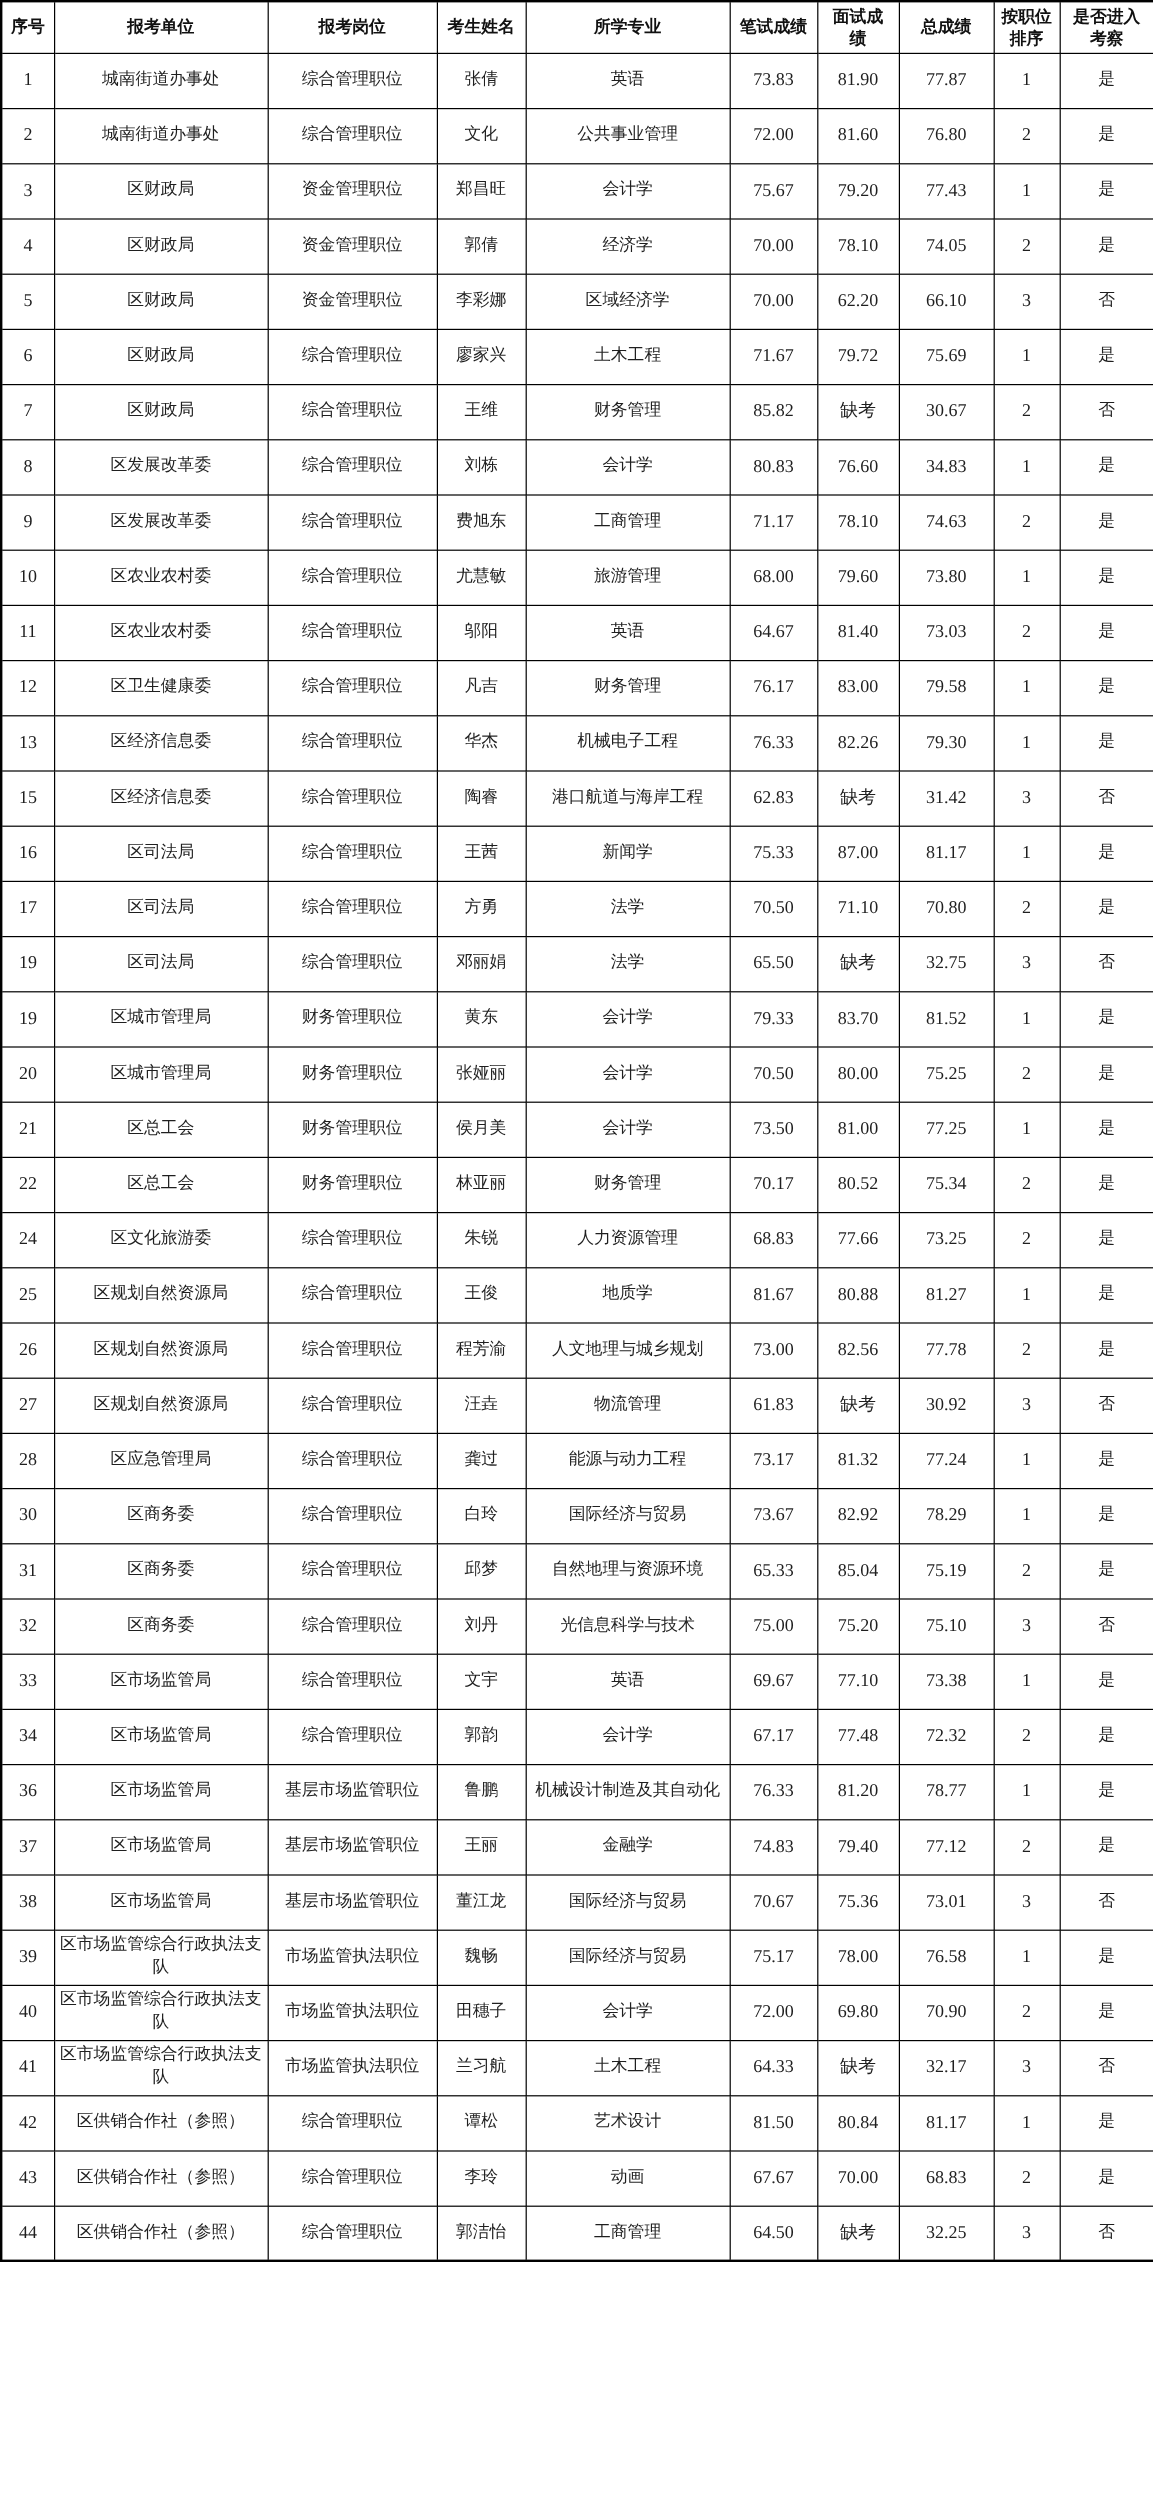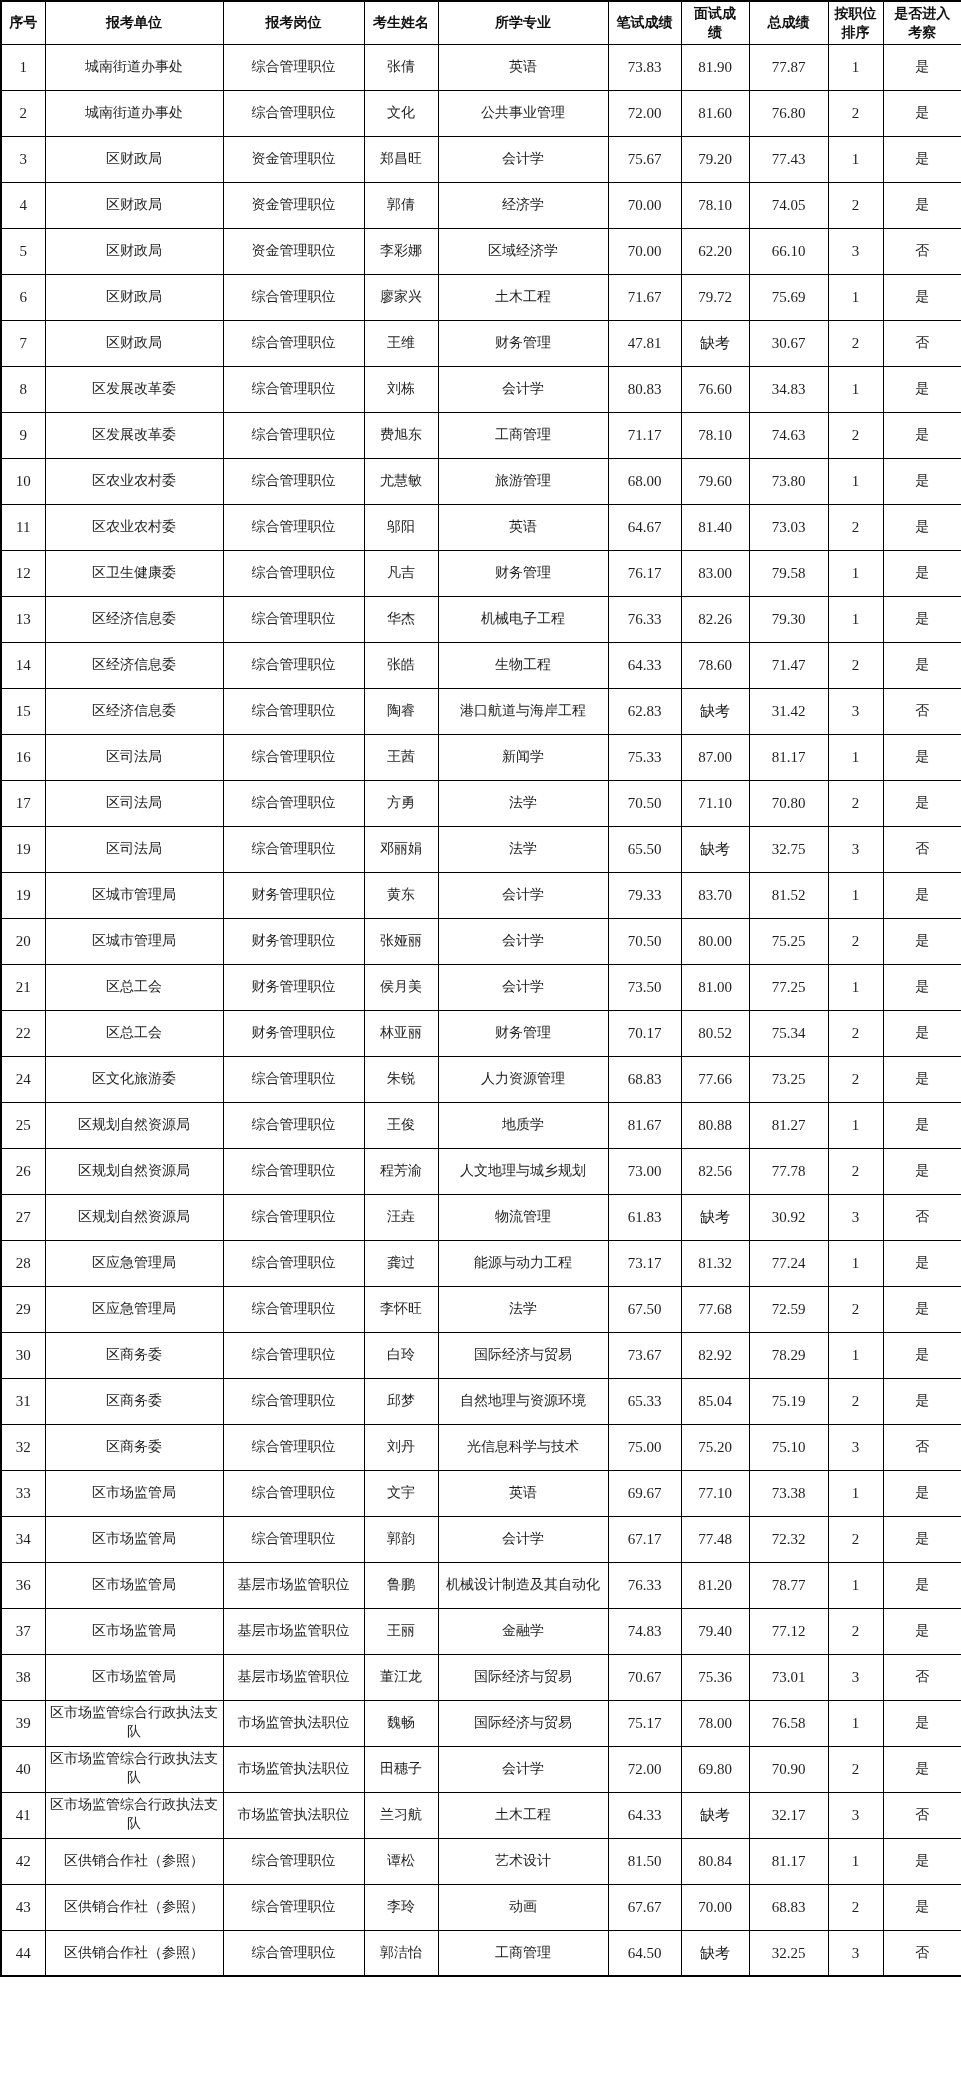--- a/index.html
+++ b/index.html
@@ -154,21 +154,21 @@
         <td class="col-total">75.69</td>
         <td class="col-rank">1</td>
         <td class="col-inspection">是</td>
       </tr>
       <tr>
         <td class="col-serial">7</td>
         <td class="col-unit">区财政局</td>
         <td class="col-position">综合管理职位</td>
         <td class="col-name">王维</td>
         <td class="col-major">财务管理</td>
-        <td class="col-written">47.81</td>
+        <td class="col-written">85.82</td>
         <td class="col-interview">缺考</td>
         <td class="col-total">30.67</td>
         <td class="col-rank">2</td>
         <td class="col-inspection">否</td>
       </tr>
       <tr>
         <td class="col-serial">8</td>
         <td class="col-unit">区发展改革委</td>
         <td class="col-position">综合管理职位</td>
         <td class="col-name">刘栋</td>
@@ -230,32 +230,20 @@
       <tr>
         <td class="col-serial">13</td>
         <td class="col-unit">区经济信息委</td>
         <td class="col-position">综合管理职位</td>
         <td class="col-name">华杰</td>
         <td class="col-major">机械电子工程</td>
         <td class="col-written">76.33</td>
         <td class="col-interview">82.26</td>
         <td class="col-total">79.30</td>
         <td class="col-rank">1</td>
-        <td class="col-inspection">是</td>
-      </tr>
-      <tr>
-        <td class="col-serial">14</td>
-        <td class="col-unit">区经济信息委</td>
-        <td class="col-position">综合管理职位</td>
-        <td class="col-name">张皓</td>
-        <td class="col-major">生物工程</td>
-        <td class="col-written">64.33</td>
-        <td class="col-interview">78.60</td>
-        <td class="col-total">71.47</td>
-        <td class="col-rank">2</td>
         <td class="col-inspection">是</td>
       </tr>
       <tr>
         <td class="col-serial">15</td>
         <td class="col-unit">区经济信息委</td>
         <td class="col-position">综合管理职位</td>
         <td class="col-name">陶睿</td>
         <td class="col-major">港口航道与海岸工程</td>
         <td class="col-written">62.83</td>
         <td class="col-interview">缺考</td>
@@ -401,32 +389,20 @@
         <td class="col-position">综合管理职位</td>
         <td class="col-name">龚过</td>
         <td class="col-major">能源与动力工程</td>
         <td class="col-written">73.17</td>
         <td class="col-interview">81.32</td>
         <td class="col-total">77.24</td>
         <td class="col-rank">1</td>
         <td class="col-inspection">是</td>
       </tr>
       <tr>
-        <td class="col-serial">29</td>
-        <td class="col-unit">区应急管理局</td>
-        <td class="col-position">综合管理职位</td>
-        <td class="col-name">李怀旺</td>
-        <td class="col-major">法学</td>
-        <td class="col-written">67.50</td>
-        <td class="col-interview">77.68</td>
-        <td class="col-total">72.59</td>
-        <td class="col-rank">2</td>
-        <td class="col-inspection">是</td>
-      </tr>
-      <tr>
         <td class="col-serial">30</td>
         <td class="col-unit">区商务委</td>
         <td class="col-position">综合管理职位</td>
         <td class="col-name">白玲</td>
         <td class="col-major">国际经济与贸易</td>
         <td class="col-written">73.67</td>
         <td class="col-interview">82.92</td>
         <td class="col-total">78.29</td>
         <td class="col-rank">1</td>
         <td class="col-inspection">是</td>

